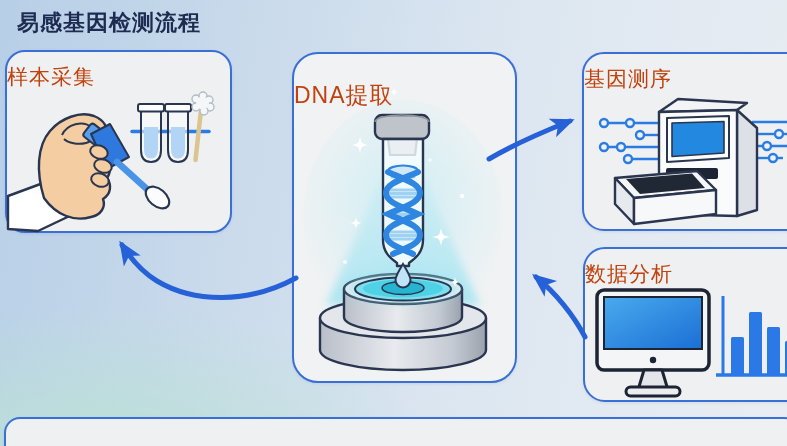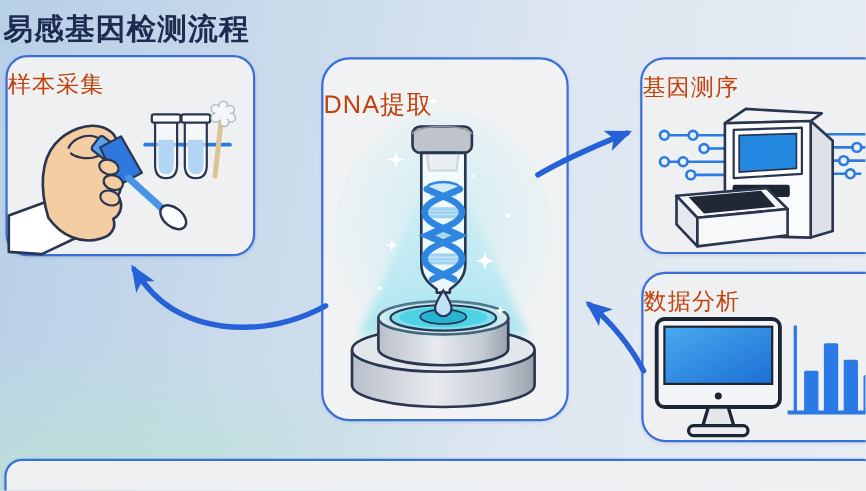--- a/index.html
+++ b/index.html
@@ -13,21 +13,21 @@
   .panel{
     position:absolute;background:#eef0f1;border:2px solid #3a6fd6;
     box-sizing:border-box;box-shadow:0 1px 3px rgba(40,70,140,0.10);
   }
   .panel-title{
     text-align:left;font-weight:400;color:#c2410c;font-size:21px;
     padding-top:11px;letter-spacing:1px;
   }
   #panel-dna .panel-title{font-size:23px;padding-top:26px;}
   #main-title{
-    position:absolute;left:3px;top:8px;font-size:27px;font-weight:800;
+    position:absolute;left:17px;top:8px;font-size:22px;font-weight:800;
     color:#1d2b50;letter-spacing:1px;text-align:center;
   }
   #art{position:absolute;left:0;top:0;pointer-events:none;}
 </style>
 </head>
 <body>
 
 <div id="main-title">易感基因检测流程</div>
 
 <div class="panel" id="panel-sample" style="left:5px;top:50px;width:227px;height:183px;border-radius:20px;">

